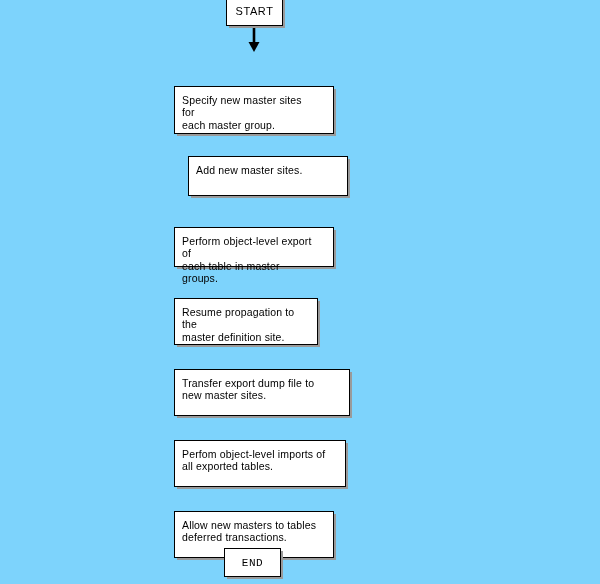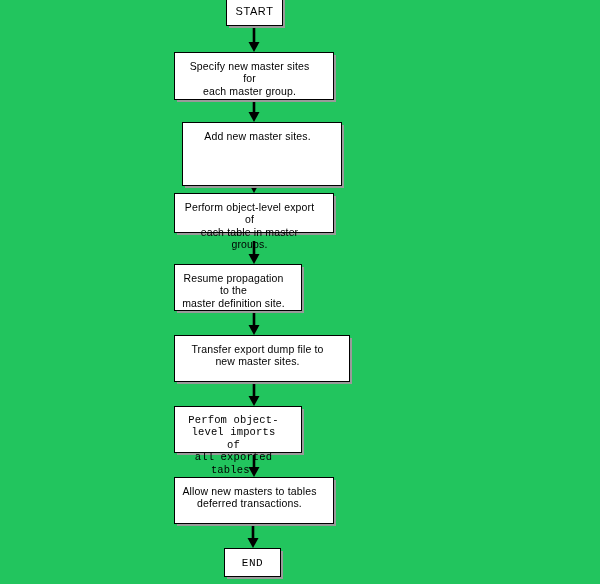--- a/index.html
+++ b/index.html
@@ -8,38 +8,39 @@
     background: #ffffff;
   }
   body {
     font-family: "Liberation Sans", sans-serif;
   }
 
   #canvas {
     position: relative;
     width: 600px;
     height: 584px;
-    background: #22c55e;
+    background: #7dd3fc;
     overflow: hidden;
   }
 
   
   .node {
     position: absolute;
     box-sizing: border-box;
     background: #ffffff;
     border: 1.4px solid #000000;
     box-shadow: 2.5px 2.5px 0 -0.5px #9a9a9a;
   }
 
   .node.process {
     left: 174px;
     width: 160px;
     padding: 7px 16px 0 7px;
-    text-align: center;
+    text-align: left;
+    margin-top: 34px;
   }
 
   .node.terminator {
     width: 57px;
     left: 226px;
     display: flex;
     align-items: center;
     justify-content: center;
   }
 
@@ -95,36 +96,36 @@
   </svg>
 
   <div id="nodes-layer">
       <div class="node terminator" style="left: 226px; top: -4px; width: 57px; height: 30px;">
         <div class="node-label">START</div>
       </div>
       <div class="node process" style="left: 174px; top: 52px; width: 160px; height: 48px;">
         <div class="node-label">Specify new master sites for
 each master group.</div>
       </div>
-      <div class="node process" style="left: 182px; top: 122px; width: 160px; height: 64px;">
+      <div class="node process" style="left: 188px; top: 122px; width: 160px; height: 40px;">
         <div class="node-label">Add new master sites.</div>
       </div>
       <div class="node process" style="left: 174px; top: 193px; width: 160px; height: 40px;">
         <div class="node-label">Perform object-level export of
 each table in master groups.</div>
       </div>
-      <div class="node process" style="left: 174px; top: 264px; width: 128px; height: 47px;">
+      <div class="node process" style="left: 174px; top: 264px; width: 144px; height: 47px;">
         <div class="node-label">Resume propagation to the
 master definition site.</div>
       </div>
       <div class="node process" style="left: 174px; top: 335px; width: 176px; height: 47px;">
         <div class="node-label">Transfer export dump file to
 new master sites.</div>
       </div>
-      <div class="node process" style="left: 174px; top: 406px; width: 128px; height: 47px; font-family: Liberation Mono, monospace;">
+      <div class="node process" style="left: 174px; top: 406px; width: 172px; height: 47px;">
         <div class="node-label">Perfom object-level imports of
 all exported tables.</div>
       </div>
       <div class="node process" style="left: 174px; top: 477px; width: 160px; height: 47px;">
         <div class="node-label">Allow new masters to tables
 deferred transactions.</div>
       </div>
       <div class="node terminator" style="left: 224px; top: 548px; width: 57px; height: 29px; font-family: Liberation Mono, monospace;">
         <div class="node-label">END</div>
       </div>

